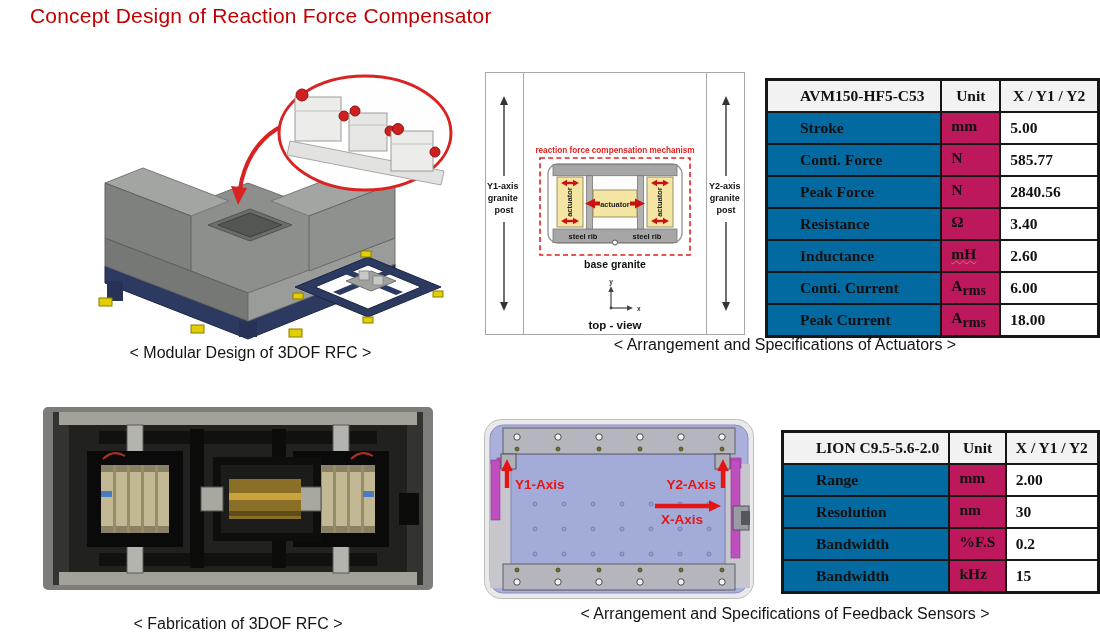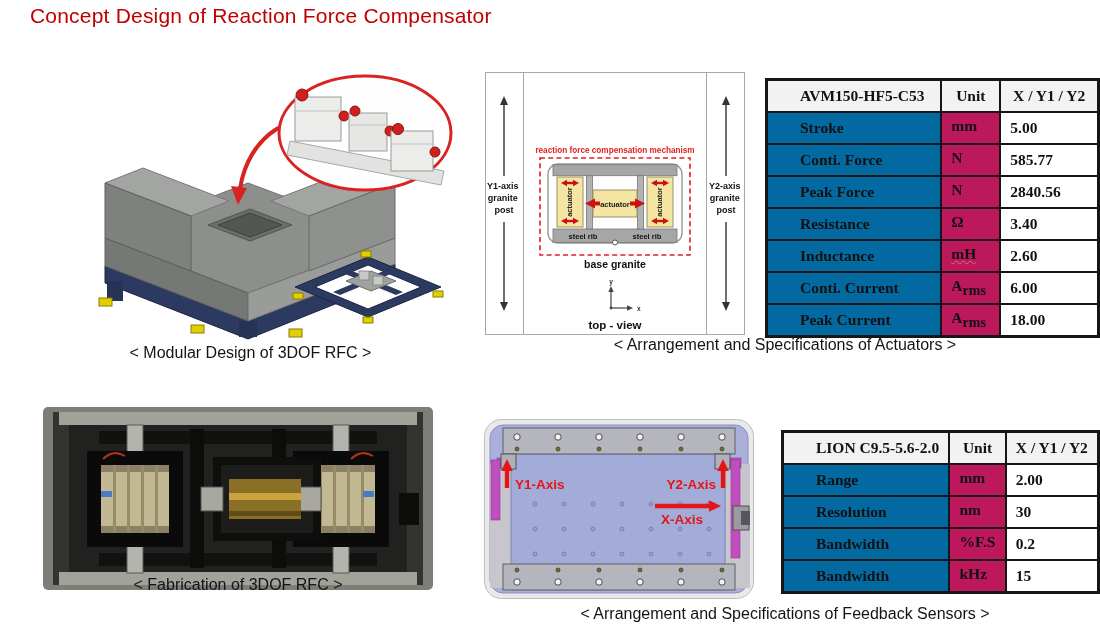--- a/index.html
+++ b/index.html
@@ -270,21 +270,21 @@
       <rect x="178" y="58" width="92" height="68" fill="#1c1c1a"></rect>
       <rect x="158" y="80" width="22" height="24" fill="#a8a8a0" stroke="#55554f"></rect>
       <rect x="256" y="80" width="22" height="24" fill="#a8a8a0" stroke="#55554f"></rect>
       <rect x="186" y="72" width="72" height="40" fill="#8a6f26"></rect>
       <rect x="186" y="86" width="72" height="7" fill="#caa33c"></rect>
       <rect x="186" y="104" width="72" height="5" fill="#5f4c18"></rect>
     </g>
     <rect x="356" y="86" width="20" height="32" fill="#0c0c0b"></rect>
   </svg>
 </div>
-<div class="abs cap" style="left:43px;top:576px;width:390px;">&lt; Fabrication of 3DOF RFC &gt;</div>
+<div class="abs cap" style="left:43px;top:615px;width:390px;">&lt; Fabrication of 3DOF RFC &gt;</div>
 
 <div class="abs" style="left:483px;top:418px;width:272px;height:182px;">
   <svg width="272" height="182" viewBox="0 0 272 182">
     <rect x="1.5" y="1.5" width="269" height="179" rx="17" fill="#e9e9e9" stroke="#bdbdbd"></rect>
     <rect x="7" y="7" width="258" height="168" rx="13" fill="#aab0da" stroke="#8a90c0"></rect>
     <rect x="7" y="46" width="23" height="124" fill="#c6c6cc"></rect>
     <rect x="243" y="46" width="24" height="124" fill="#c6c6cc"></rect>
 
     <rect x="14" y="40" width="244" height="10" fill="#bf4fbf" stroke="#99309b" stroke-width="0.6"></rect>
     <rect x="8" y="42" width="9" height="60" fill="#bf4fbf" stroke="#99309b" stroke-width="0.6"></rect>

